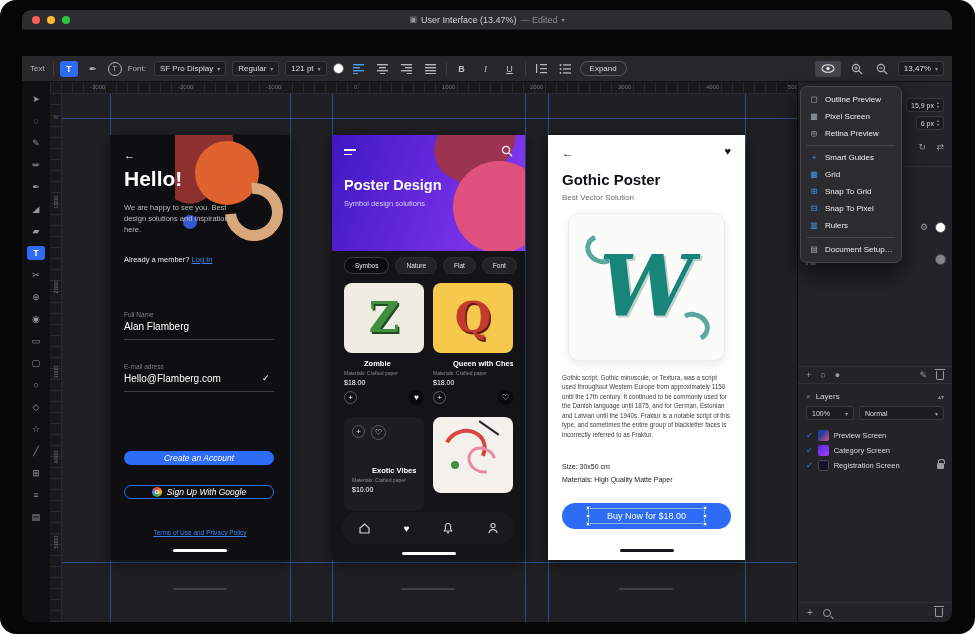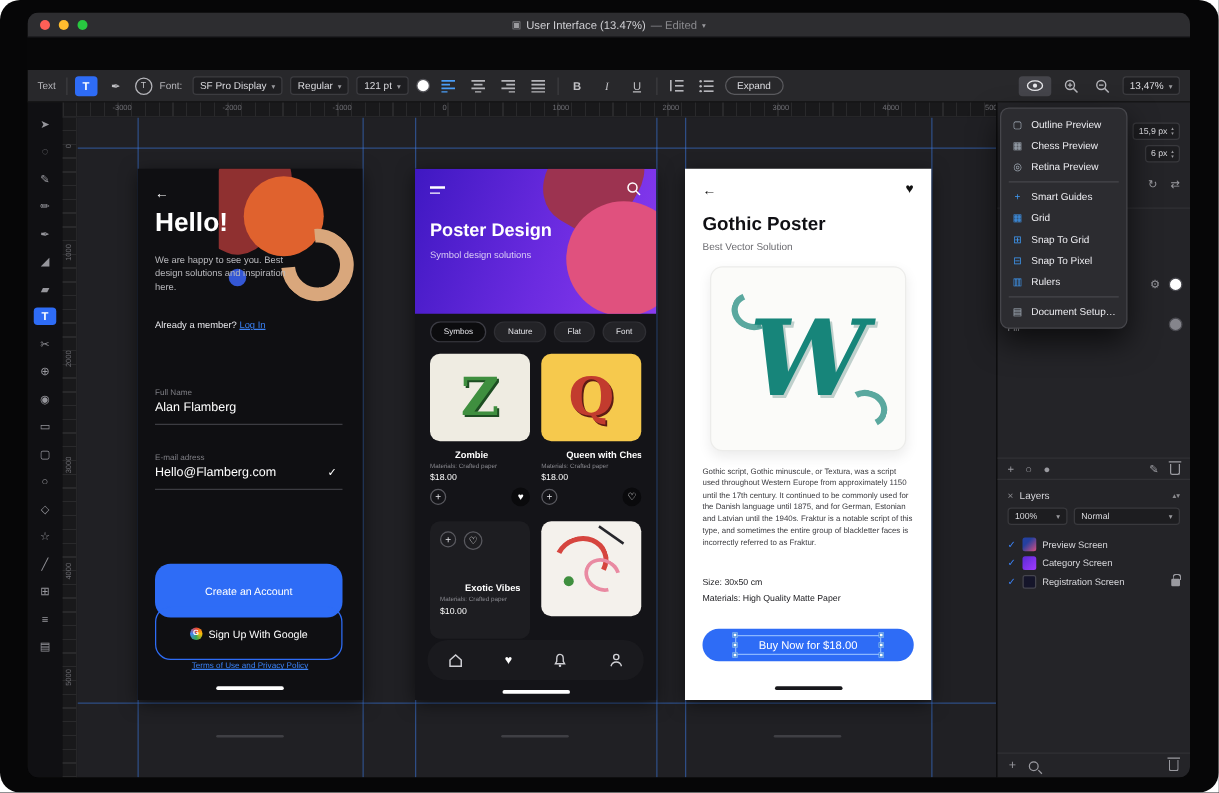--- a/index.html
+++ b/index.html
@@ -68,21 +68,21 @@
   .ab1-art .s4 { position:absolute; left:8px; top:80px; width:14px; height:14px; background:#3457d5; border-radius:50%; }
   .ab1-back { position:absolute; left:14px; top:14px; font-size:11px; color:#fff; }
   .ab1-h1 { position:absolute; left:14px; top:32px; font-size:21px; font-weight:bold; }
   .ab1-body { position:absolute; left:14px; top:68px; width:118px; font-size:7.5px; line-height:1.45; color:#b9b9bd; }
   .ab1-member { position:absolute; left:14px; top:120px; font-size:7.5px; color:#e8e8ec; }
   .ab1-member a { color:#3b82f6; text-decoration:underline; }
   .ab1-label { position:absolute; left:14px; font-size:6.5px; color:#7f7f85; }
   .ab1-value { position:absolute; left:14px; font-size:10px; color:#fff; }
   .ab1-line { position:absolute; left:14px; width:150px; height:1px; background:#3c3c42; }
   .ab1-check { position:absolute; left:152px; top:238px; font-size:9px; color:#fff; }
-  .ab1-btn { position:absolute; left:14px; width:150px; height:43px; border-radius:12.5px; display:flex; align-items:center; justify-content:center; gap:5px; font-size:8.5px; color:#fff; }
+  .ab1-btn { position:absolute; left:14px; width:150px; height:14px; border-radius:12.5px; display:flex; align-items:center; justify-content:center; gap:5px; font-size:8.5px; color:#fff;font-style:italic; }
   .ab1-btn.primary { top:316px; background:#2e6cf6; }
   .ab1-btn.outline { top:350px; border:1px solid #2e6cf6; }
   .gicon { width:10px; height:10px; border-radius:50%; background:conic-gradient(#ea4335,#fbbc05,#34a853,#4285f4,#ea4335); display:flex; align-items:center; justify-content:center; font-size:6px; color:#fff; font-weight:bold; }
   .ab1-terms { position:absolute; left:0; right:0; top:394px; text-align:center; font-size:6.5px; color:#3b82f6; text-decoration:underline; }
 
   
   .ab2-header { position:absolute; left:0; top:0; right:0; height:116px; background:linear-gradient(110deg,#3f18c2,#6b2be0 55%,#8a3cf0); overflow:hidden; }
   .ab2-header .blob1 { position:absolute; right:-20px; top:26px; width:92px; height:92px; border-radius:50%; background:#e0517e; }
   .ab2-header .blob2 { position:absolute; right:14px; top:-34px; width:72px; height:84px; background:#9c3350; border-radius:40%; transform:rotate(30deg); }
   .ab2-menu { position:absolute; left:12px; top:14px; }
@@ -585,21 +585,21 @@
       </div>
     </div>
 
     <div class="menu">
       <div class="menu-item">
         <span class="mi">▢</span>
         <span class="ml">Outline Preview</span>
       </div>
       <div class="menu-item">
         <span class="mi">▦</span>
-        <span class="ml">Chess Preview</span>
+        <span class="ml">Pixel Screen</span>
       </div>
       <div class="menu-item">
         <span class="mi">◎</span>
         <span class="ml">Retina Preview</span>
       </div>
       <div class="menu-sep"></div>
       <div class="menu-item">
         <span class="mi blue">+</span>
         <span class="ml">Smart Guides</span>
       </div>

